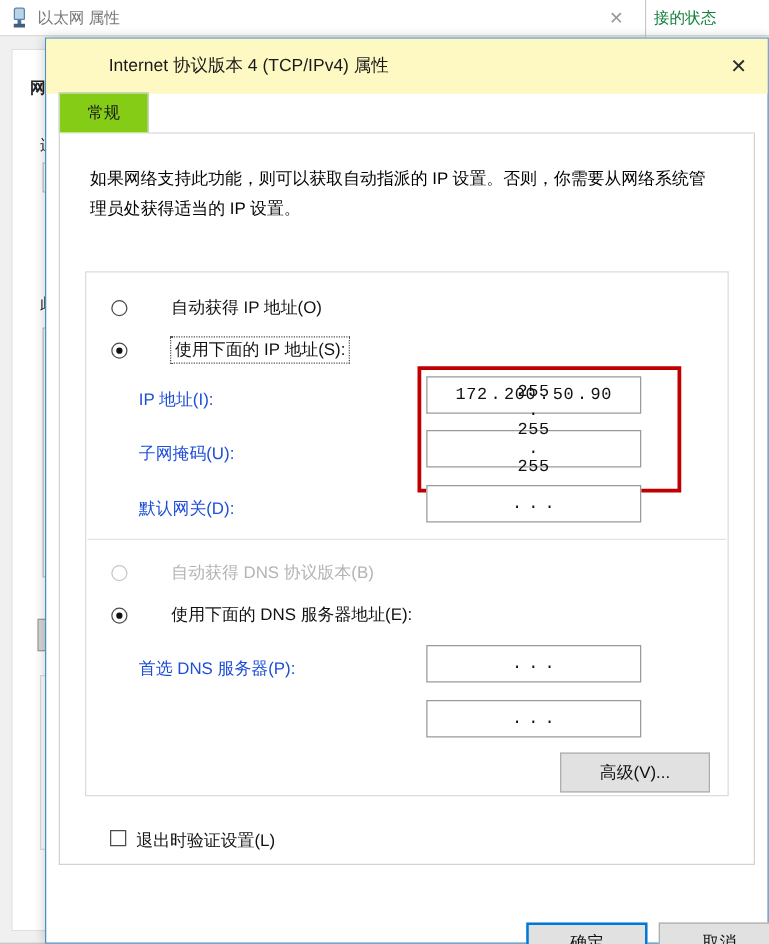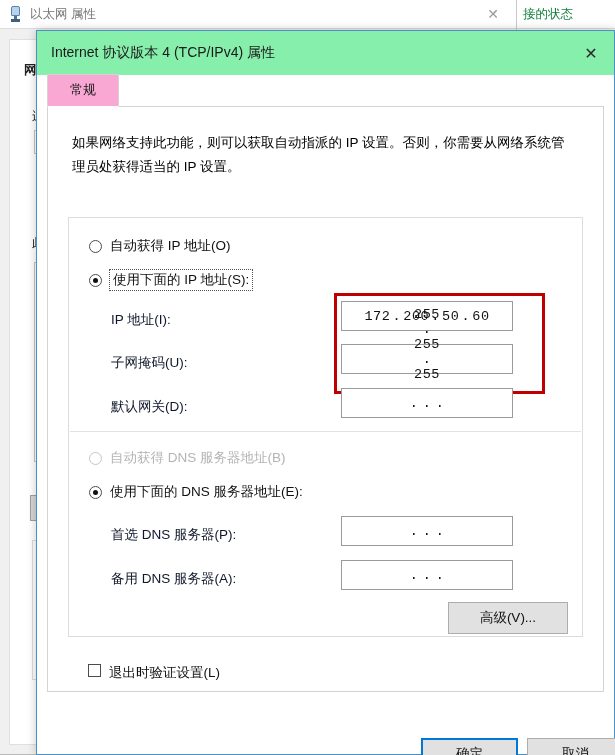--- a/index.html
+++ b/index.html
@@ -94,41 +94,41 @@
   }
 
   
   .dlg {
     position: absolute; left: 36px; top: 30px; width: 579px; height: 725px;
     background: #ffffff;
     border: 1px solid #4a90c4;
     box-shadow: 0 0 9px rgba(0,0,0,0.22);
   }
   .dlg-title {
-    position: relative; height: 44px; background: #86efac;
-    display: flex; align-items: center;
+    position: relative; height: 44px; background: #fef9c3;
+    display: flex; align-items: center; padding-left: 36px;
   }
   .dlg-title-text {
     margin-left: 14px; font-size: 14px; color: #1a1a1a; white-space: nowrap;
   }
   .dlg-close {
     position: absolute; right: 0; top: 0; width: 46px; height: 44px;
     display: flex; align-items: center; justify-content: center;
     color: #2b2b2b; font-size: 16px; cursor: default;
   }
 
   .tabstrip {
     position: relative; height: 32px; margin: 0 10px 0 10px;
     border-bottom: 1px solid #d3d3d3;
   }
   .tab {
     position: absolute; left: 0; bottom: -1px;
     padding: 6px 22px 7px 22px;
     font-size: 13px; color: #1a1a1a;
-    background: #f9a8d4;
+    background: #84cc16;
     border: 1px solid #d3d3d3; border-bottom: 1px solid #ffffff;
   }
 
   .tabpage {
     position: absolute; left: 10px; right: 10px; top: 76px; bottom: 62px;
     background: #ffffff; border: 1px solid #d3d3d3; border-top: none;
   }
 
   .desc {
     position: absolute; left: 24px; top: 24px; right: 26px;
@@ -136,37 +136,37 @@
   }
 
   
   .gbox {
     position: absolute; left: 20px; top: 110px; right: 20px; height: 420px;
     border: 1px solid #dcdcdc;
   }
 
   .radio {
     position: absolute; display: flex; align-items: center;
-    font-size: 13.5px; color: #111; white-space: nowrap;
+    font-size: 13.5px; color: #111; white-space: nowrap; gap: 27px;
   }
   .radio .knob {
     width: 13px; height: 13px; border-radius: 50%;
     border: 1px solid #4c4c4c; background: #ffffff;
     margin-right: 8px; flex: 0 0 auto; position: relative;
   }
   .radio.checked .knob::after {
     content: ""; position: absolute; left: 3px; top: 3px;
     width: 5px; height: 5px; border-radius: 50%; background: #111;
   }
   .radio.disabled { color: #b4b4b4; }
   .radio.disabled .knob { border-color: #c6c6c6; }
   .radio .focusbox { padding: 1px 3px; outline: 1px dotted #555; outline-offset: 0px; }
 
   .fieldlabel {
-    position: absolute; font-size: 13.5px; color: #0f172a; white-space: nowrap;
+    position: absolute; font-size: 13.5px; color: #1d4ed8; white-space: nowrap;
   }
   .ipbox {
     position: absolute; width: 172px; height: 30px;
     background: #ffffff; border: 1px solid #9a9a9a;
     display: flex; align-items: center; justify-content: center;
     font-family: "Liberation Mono", "DejaVu Sans Mono", monospace;
     font-size: 13.5px; color: #111; letter-spacing: 0.5px;
   }
   .ipbox .oct { display: inline-block; text-align: right; }
   .ipbox .dot { display: inline-block; width: 13px; text-align: center; }
@@ -275,21 +275,21 @@
       </div>
 
       <span class="fieldlabel" style="left:42px; top:93px;">IP 地址(I):</span>
       <div class="ipbox" style="left:272px; top:83px;">
         <span class="oct">172</span>
         <span class="dot">.</span>
         <span class="oct">200</span>
         <span class="dot">.</span>
         <span class="oct">50</span>
         <span class="dot">.</span>
-        <span class="oct">60</span>
+        <span class="oct">90</span>
       </div>
 
       <span class="fieldlabel" style="left:42px; top:136px;">子网掩码(U):</span>
       <div class="ipbox" style="left:272px; top:126px;flex-direction:column;">
         <span class="oct">255</span>
         <span class="dot">.</span>
         <span class="oct">255</span>
         <span class="dot">.</span>
         <span class="oct">255</span>
         <span class="dot">.</span>
@@ -306,40 +306,39 @@
         <span class="dot">.</span>
         <span class="oct"></span>
         <span class="dot">.</span>
         <span class="oct"></span>
       </div>
 
       <div class="divider" style="top:213px;"></div>
 
       <div class="radio disabled" style="left:20px; top:231px;">
         <span class="knob"></span>
-        <span>自动获得 DNS 服务器地址(B)</span>
+        <span>自动获得 DNS 协议版本(B)</span>
       </div>
 
       <div class="radio checked" style="left:20px; top:265px;">
         <span class="knob"></span>
         <span>使用下面的 DNS 服务器地址(E):</span>
       </div>
 
       <span class="fieldlabel" style="left:42px; top:308px;">首选 DNS 服务器(P):</span>
       <div class="ipbox" style="left:272px; top:298px;">
         <span class="oct"></span>
         <span class="dot">.</span>
         <span class="oct"></span>
         <span class="dot">.</span>
         <span class="oct"></span>
         <span class="dot">.</span>
         <span class="oct"></span>
       </div>
 
-      <span class="fieldlabel" style="left:42px; top:352px;">备用 DNS 服务器(A):</span>
       <div class="ipbox" style="left:272px; top:342px;">
         <span class="oct"></span>
         <span class="dot">.</span>
         <span class="oct"></span>
         <span class="dot">.</span>
         <span class="oct"></span>
         <span class="dot">.</span>
         <span class="oct"></span>
       </div>
 

